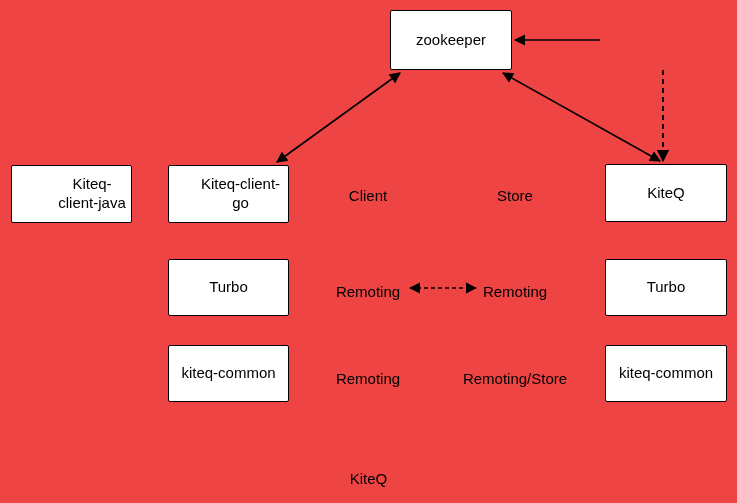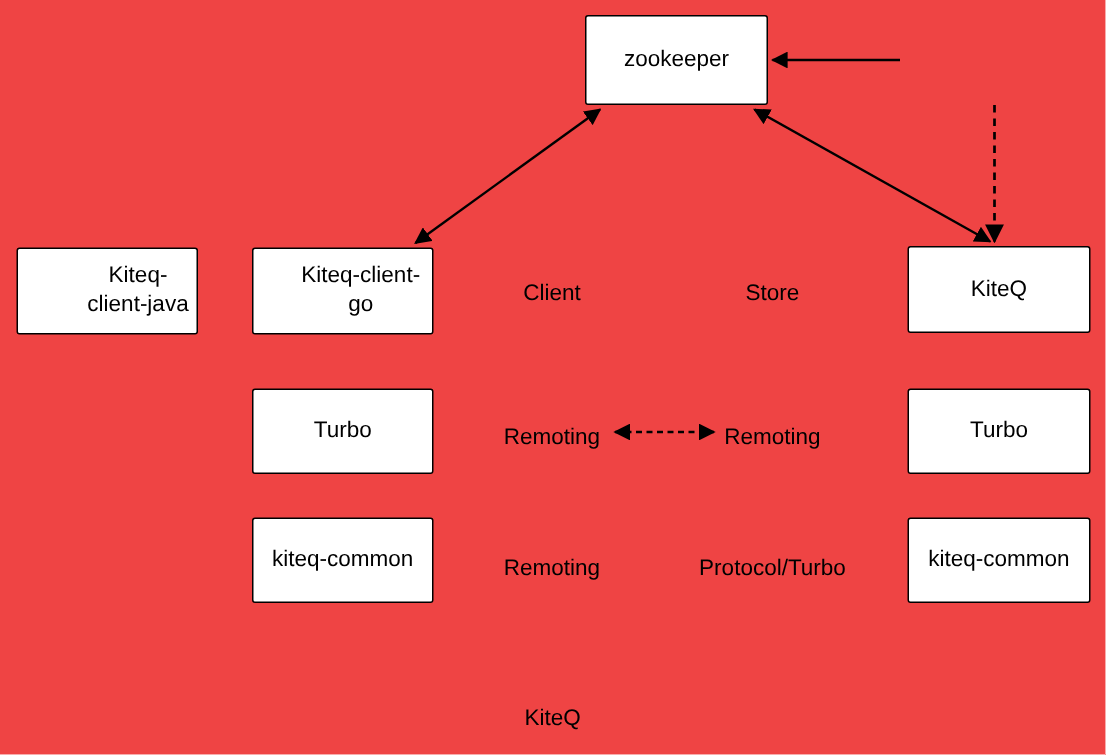--- a/index.html
+++ b/index.html
@@ -131,20 +131,20 @@
 
   <div class="label" style="left:455px; top:276px; width:120px; height:24px;">
     <span>Remoting</span>
   </div>
 
   <div class="label" style="left:308px; top:363px; width:120px; height:24px;">
     <span>Remoting</span>
   </div>
 
   <div class="label" style="left:445px; top:363px; width:140px; height:24px;">
-    <span>Protocol/Turbo</span>
+    <span>Remoting/Store</span>
   </div>
 
   <div class="caption" style="top:470px;">
     <span>KiteQ</span>
   </div>
 
 </div>
 
 </body></html>

